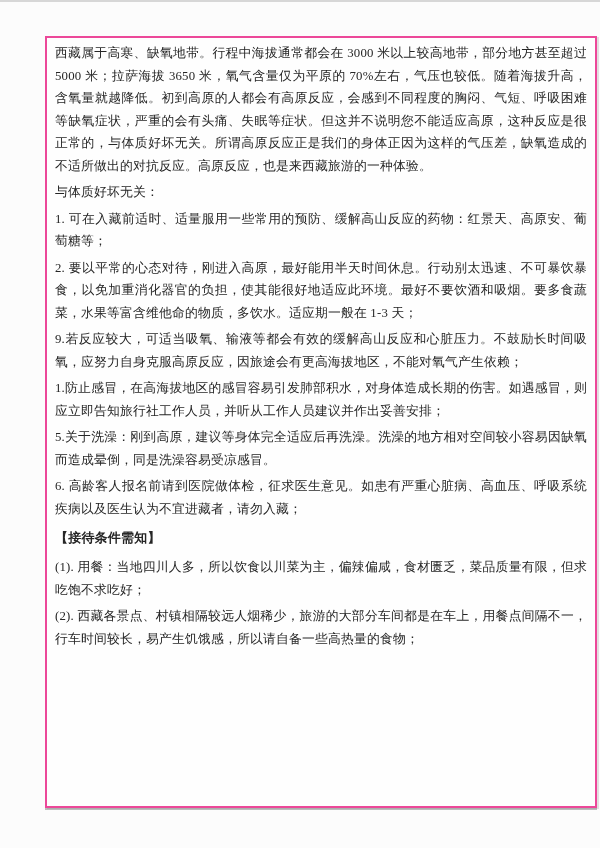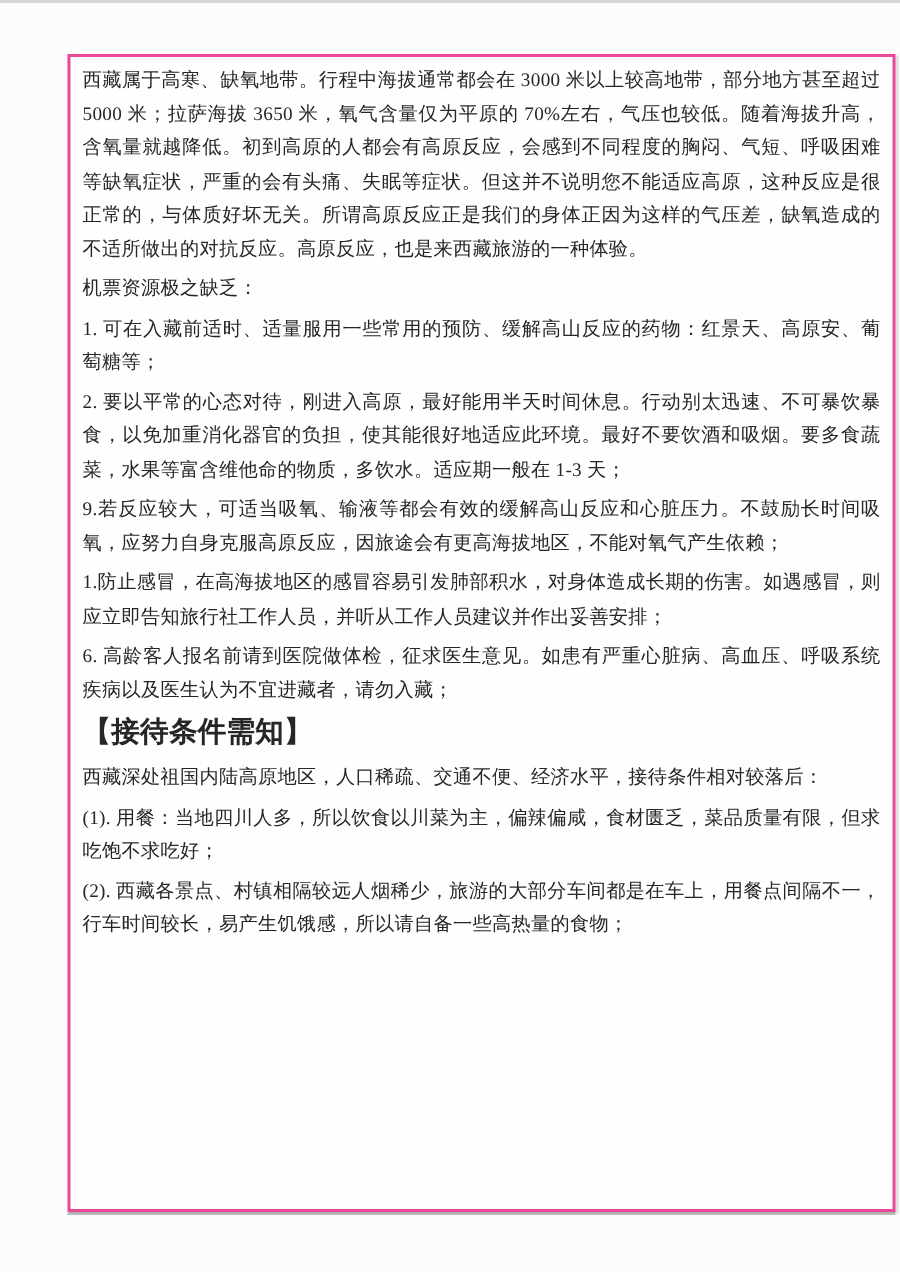--- a/index.html
+++ b/index.html
@@ -41,55 +41,55 @@
     line-height: 22.5px;
     color: #262626;
     text-align: justify;
     letter-spacing: 0.2px;
   }
   .heading-plain {
     text-align: left;
   }
   .heading-bold {
     font-weight: bold;
-    font-size: 19px;
+    font-size: 13px;
     line-height: 24px;
     text-align: left;
     margin: 6px 0 6px 0;
   }
   .indent-sub {
     padding-left: 65px;
     text-align: left;
   }
 </style>
 </head>
 <body>
 
 <div class="top-edge"></div>
 
 <div class="frame">
 
   <p class="para">西藏属于高寒、缺氧地带。行程中海拔通常都会在 3000 米以上较高地带，部分地方甚至超过 5000 米；拉萨海拔 3650 米，氧气含量仅为平原的 70%左右，气压也较低。随着海拔升高，含氧量就越降低。初到高原的人都会有高原反应，会感到不同程度的胸闷、气短、呼吸困难等缺氧症状，严重的会有头痛、失眠等症状。但这并不说明您不能适应高原，这种反应是很正常的，与体质好坏无关。所谓高原反应正是我们的身体正因为这样的气压差，缺氧造成的不适所做出的对抗反应。高原反应，也是来西藏旅游的一种体验。</p>
 
-  <p class="para heading-plain">机票资源极之缺乏：</p>
+  <p class="para heading-plain">与体质好坏无关：</p>
 
   <p class="para">1.  可在入藏前适时、适量服用一些常用的预防、缓解高山反应的药物：红景天、高原安、葡萄糖等；</p>
 
   <p class="para">2.  要以平常的心态对待，刚进入高原，最好能用半天时间休息。行动别太迅速、不可暴饮暴食，以免加重消化器官的负担，使其能很好地适应此环境。最好不要饮酒和吸烟。要多食蔬菜，水果等富含维他命的物质，多饮水。适应期一般在 1-3 天；</p>
 
   <p class="para">9.若反应较大，可适当吸氧、输液等都会有效的缓解高山反应和心脏压力。不鼓励长时间吸氧，应努力自身克服高原反应，因旅途会有更高海拔地区，不能对氧气产生依赖；</p>
 
   <p class="para">1.防止感冒，在高海拔地区的感冒容易引发肺部积水，对身体造成长期的伤害。如遇感冒，则应立即告知旅行社工作人员，并听从工作人员建议并作出妥善安排；</p>
 
+  <p class="para">5.关于洗澡：刚到高原，建议等身体完全适应后再洗澡。洗澡的地方相对空间较小容易因缺氧而造成晕倒，同是洗澡容易受凉感冒。</p>
 
   <p class="para">6.  高龄客人报名前请到医院做体检，征求医生意见。如患有严重心脏病、高血压、呼吸系统疾病以及医生认为不宜进藏者，请勿入藏；</p>
 
   <p class="para heading-bold">【接待条件需知】</p>
 
-  <p class="para">西藏深处祖国内陆高原地区，人口稀疏、交通不便、经济水平，接待条件相对较落后：</p>
 
 
 
   <div class="para">
     <div>(1).  用餐：当地四川人多，所以饮食以川菜为主，偏辣偏咸，食材匮乏，菜品质量有限，但求吃饱不求吃好；</div>
   </div>
 
   <p class="para">(2).  西藏各景点、村镇相隔较远人烟稀少，旅游的大部分车间都是在车上，用餐点间隔不一，行车时间较长，易产生饥饿感，所以请自备一些高热量的食物；</p>
 
 </div>

